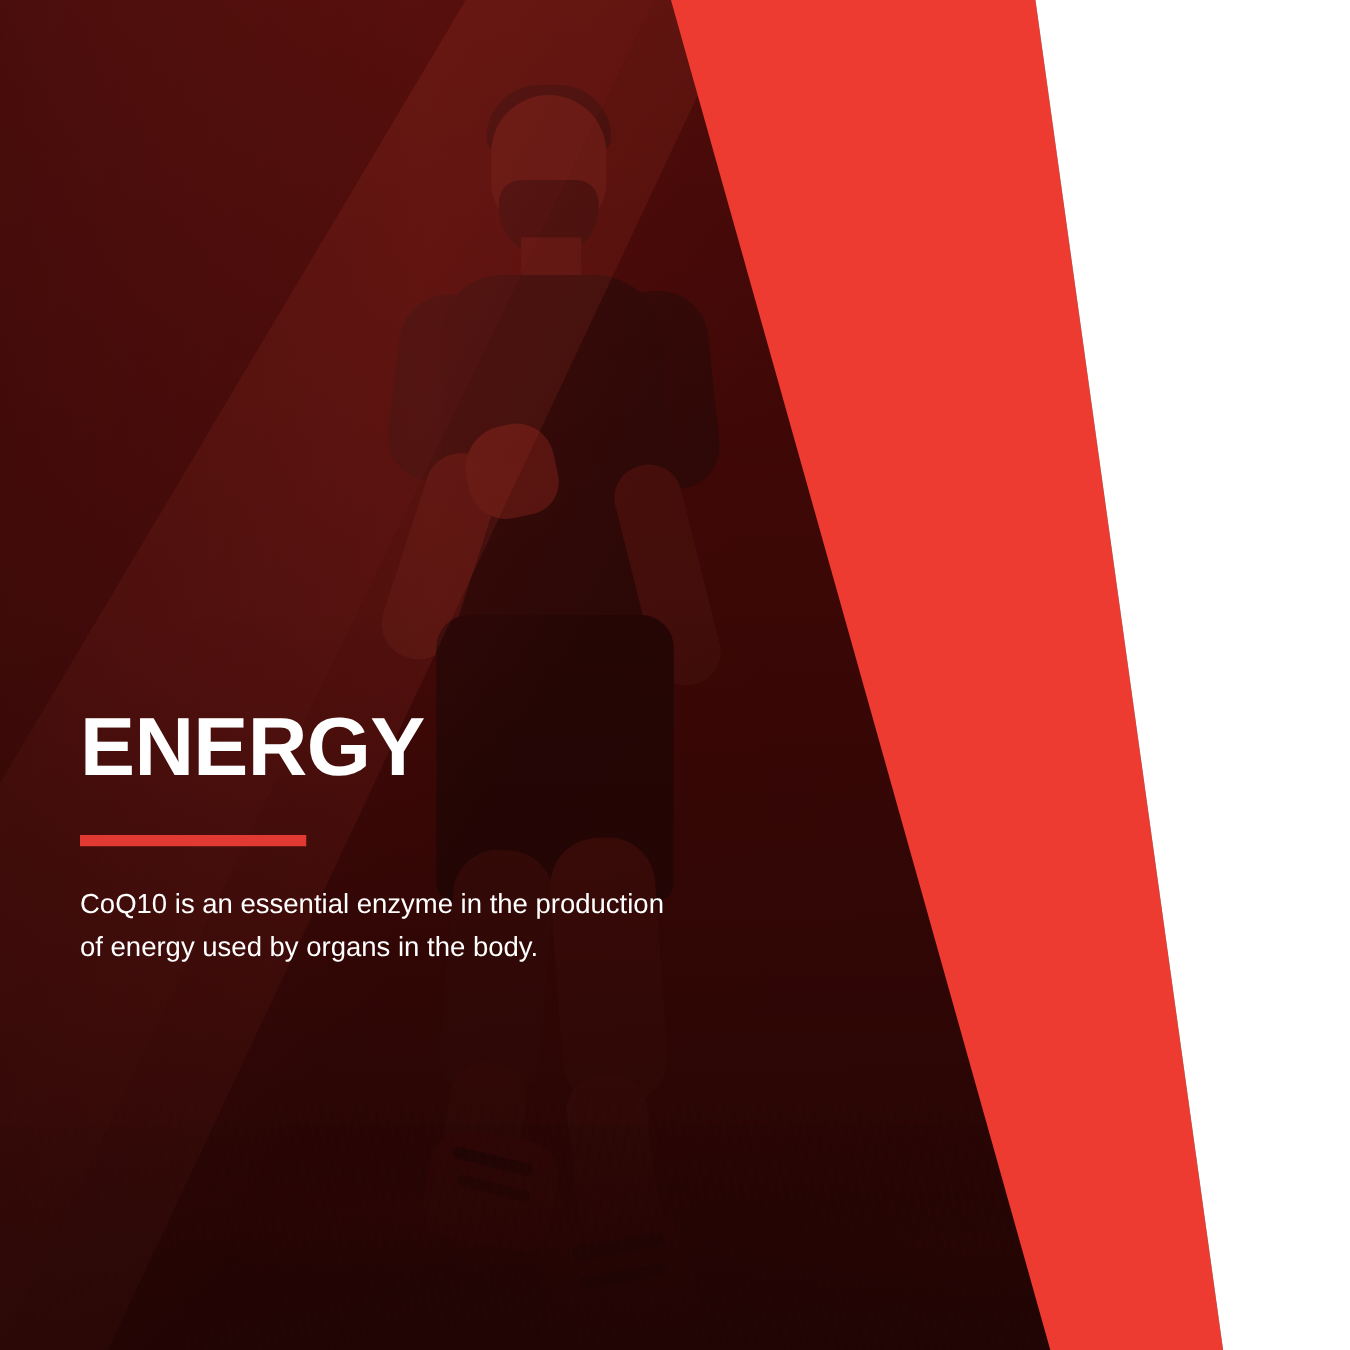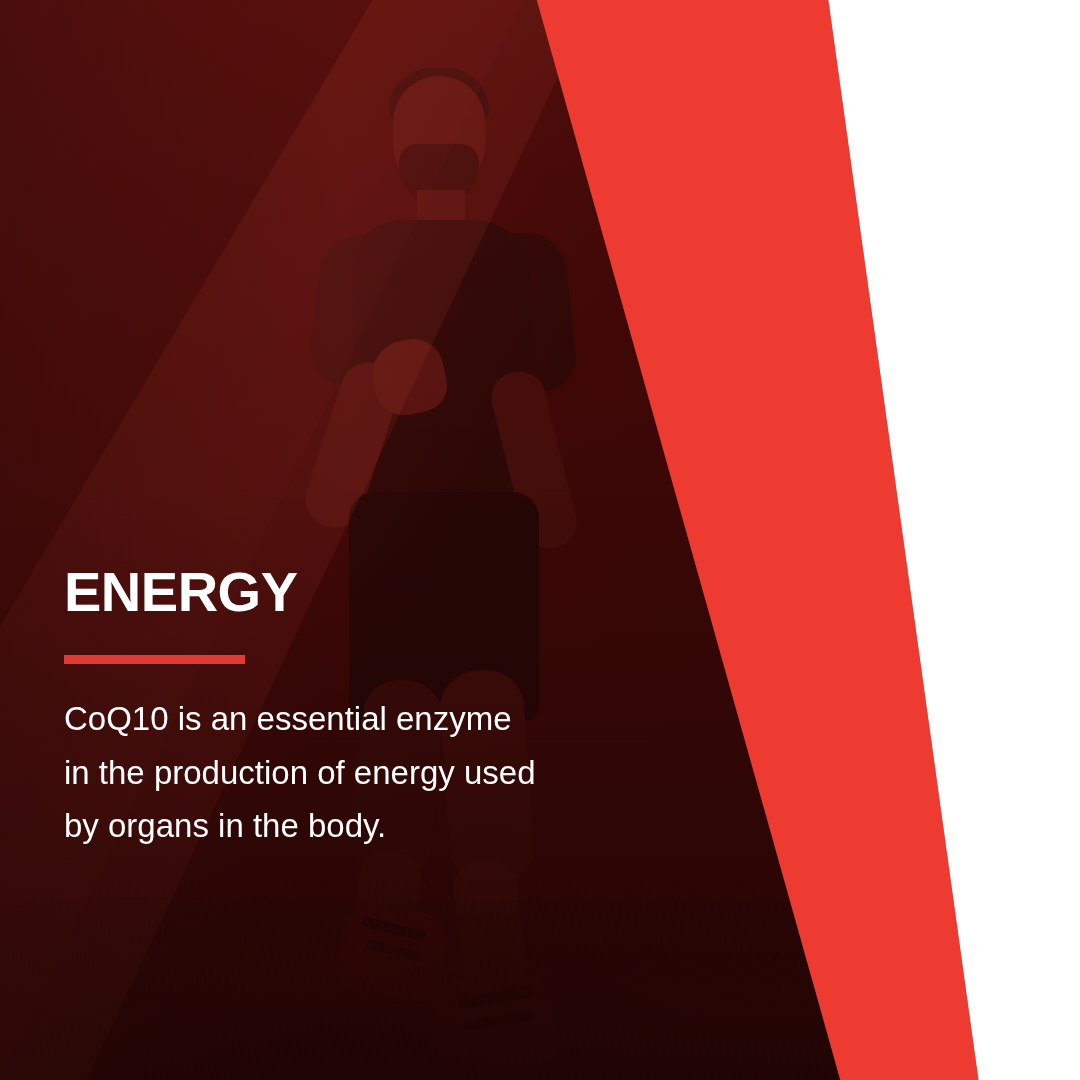--- a/index.html
+++ b/index.html
@@ -212,38 +212,38 @@
   
   .copy{
     position:absolute;
     left:64px; top:556px;
     width:500px;
   }
   .headline{
     margin:0;
     color:#ffffff;
     font-weight:700;
-    font-size:56px;
+    font-size:66px;
     line-height:1.27;
     letter-spacing:-0.5px;
     text-transform:uppercase;
   }
   .headline .hl-line{display:block;white-space:nowrap;}
 
   .divider{
     margin:28px 0 28px 0;
     width:181px;height:9px;
     background:#e03a32;
     border:0;
   }
 
   .body-copy{
     margin:0;
     color:#ffffff;
-    font-size:33px;
+    font-size:22px;
     line-height:1.62;
     font-weight:400;
     max-width:478px;
   }
 </style>
 </head>
 <body>
 
 <div id="stage">
 

